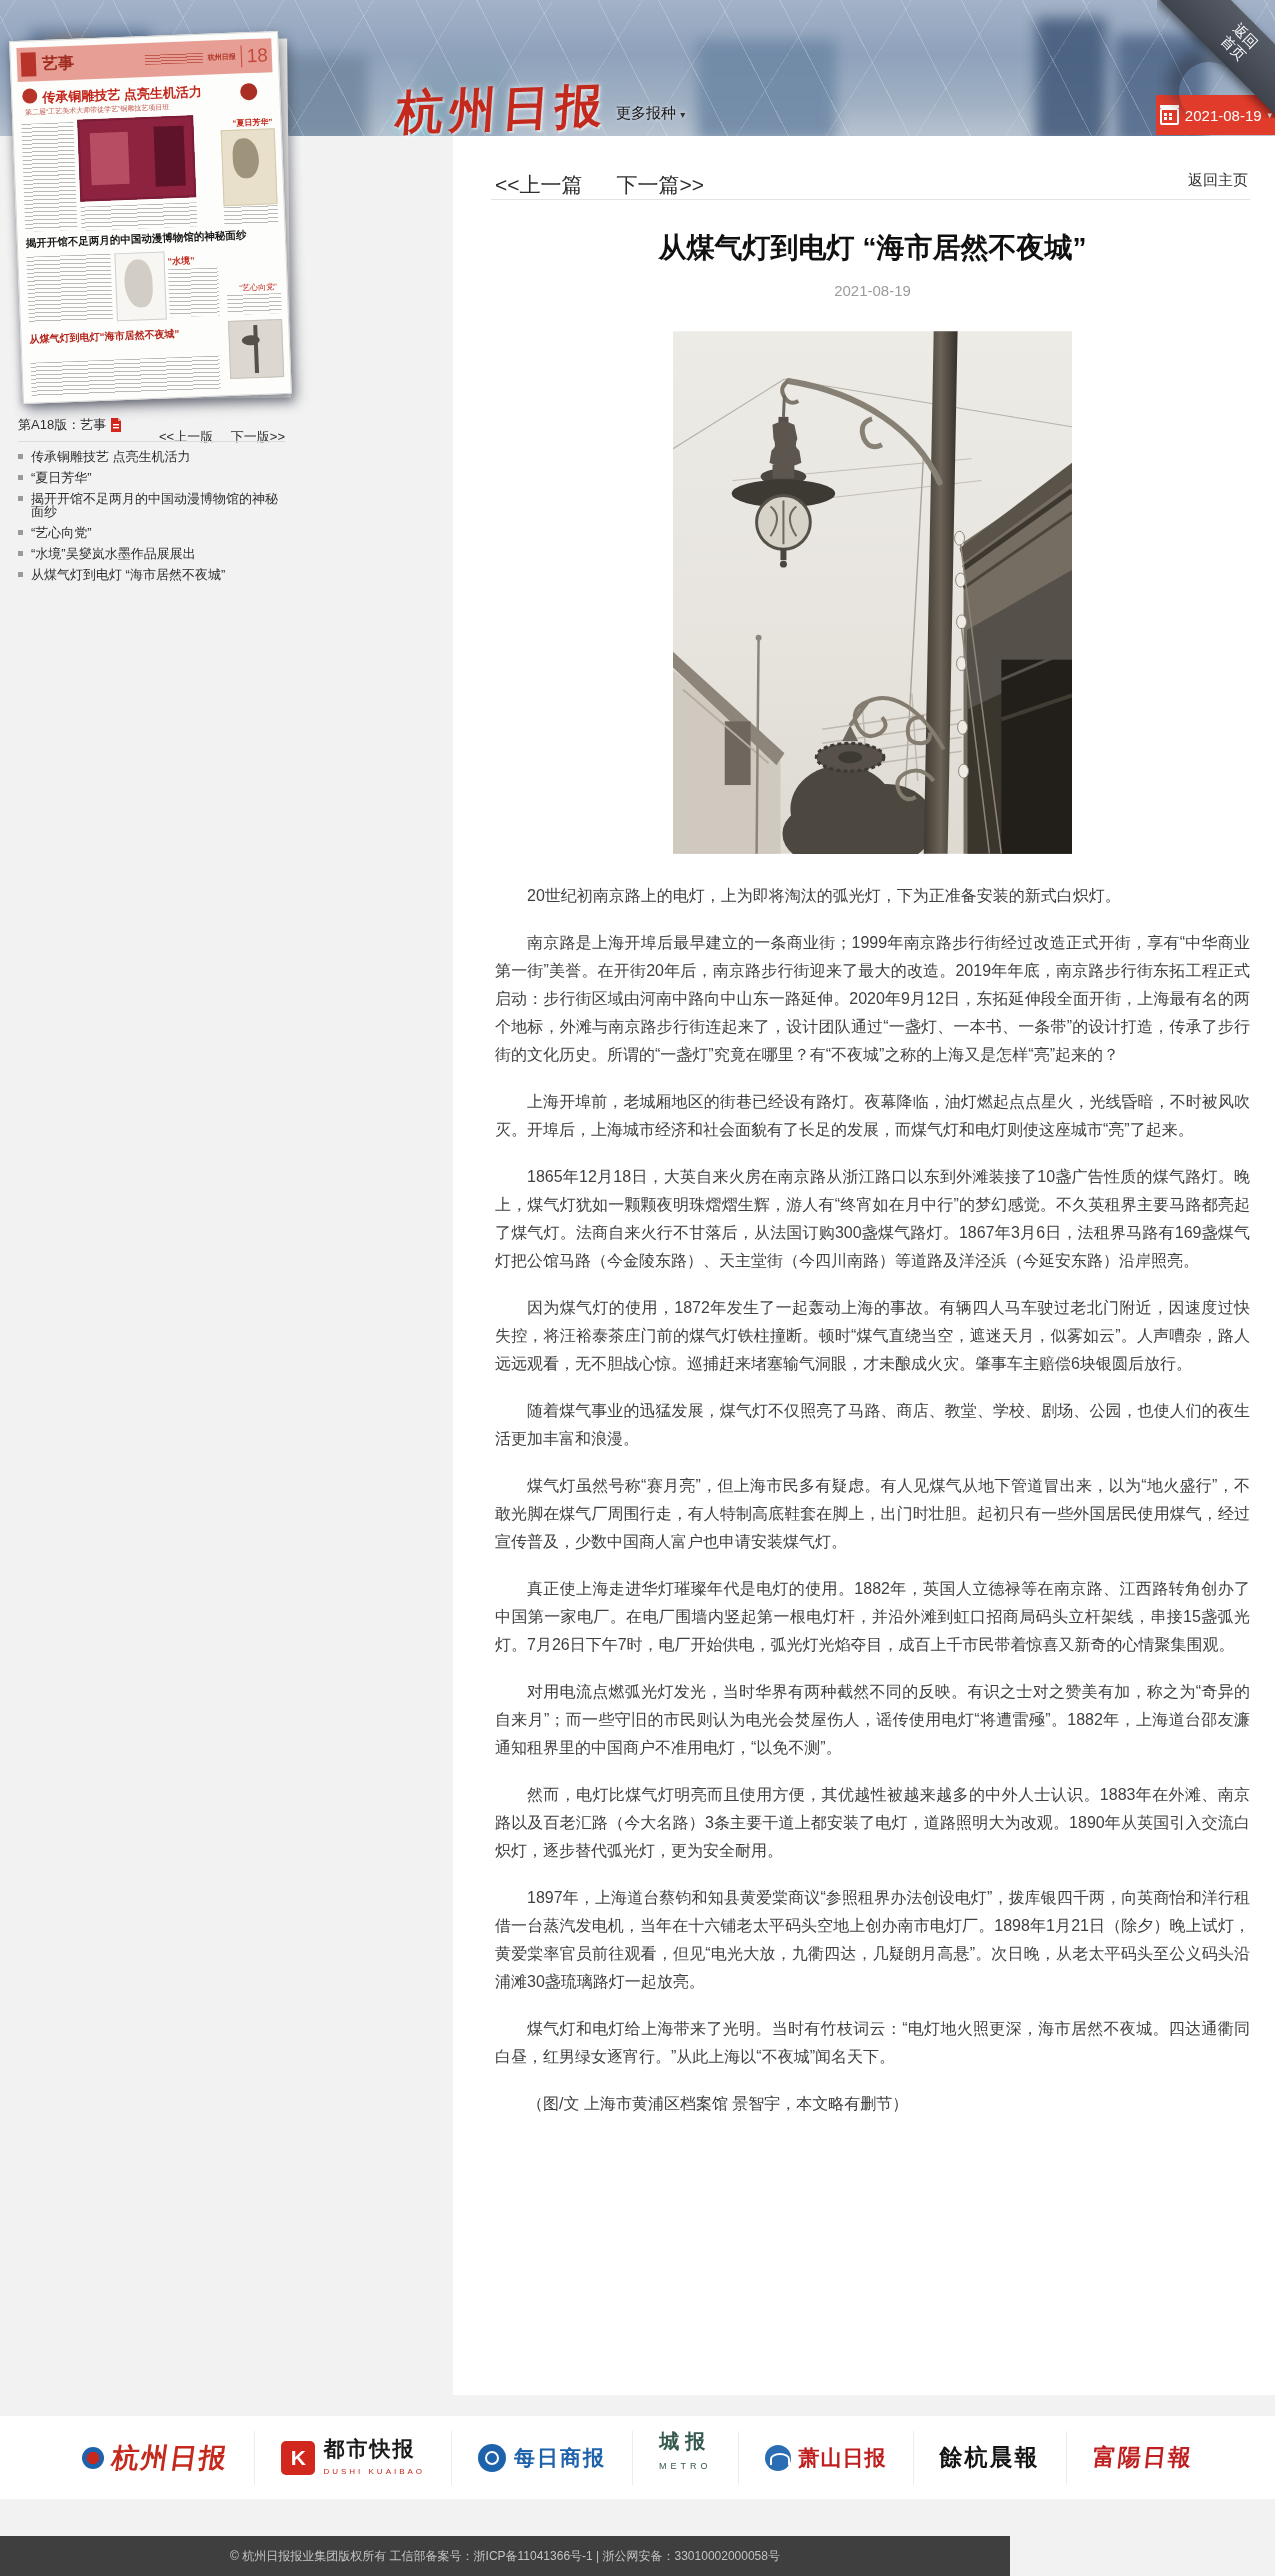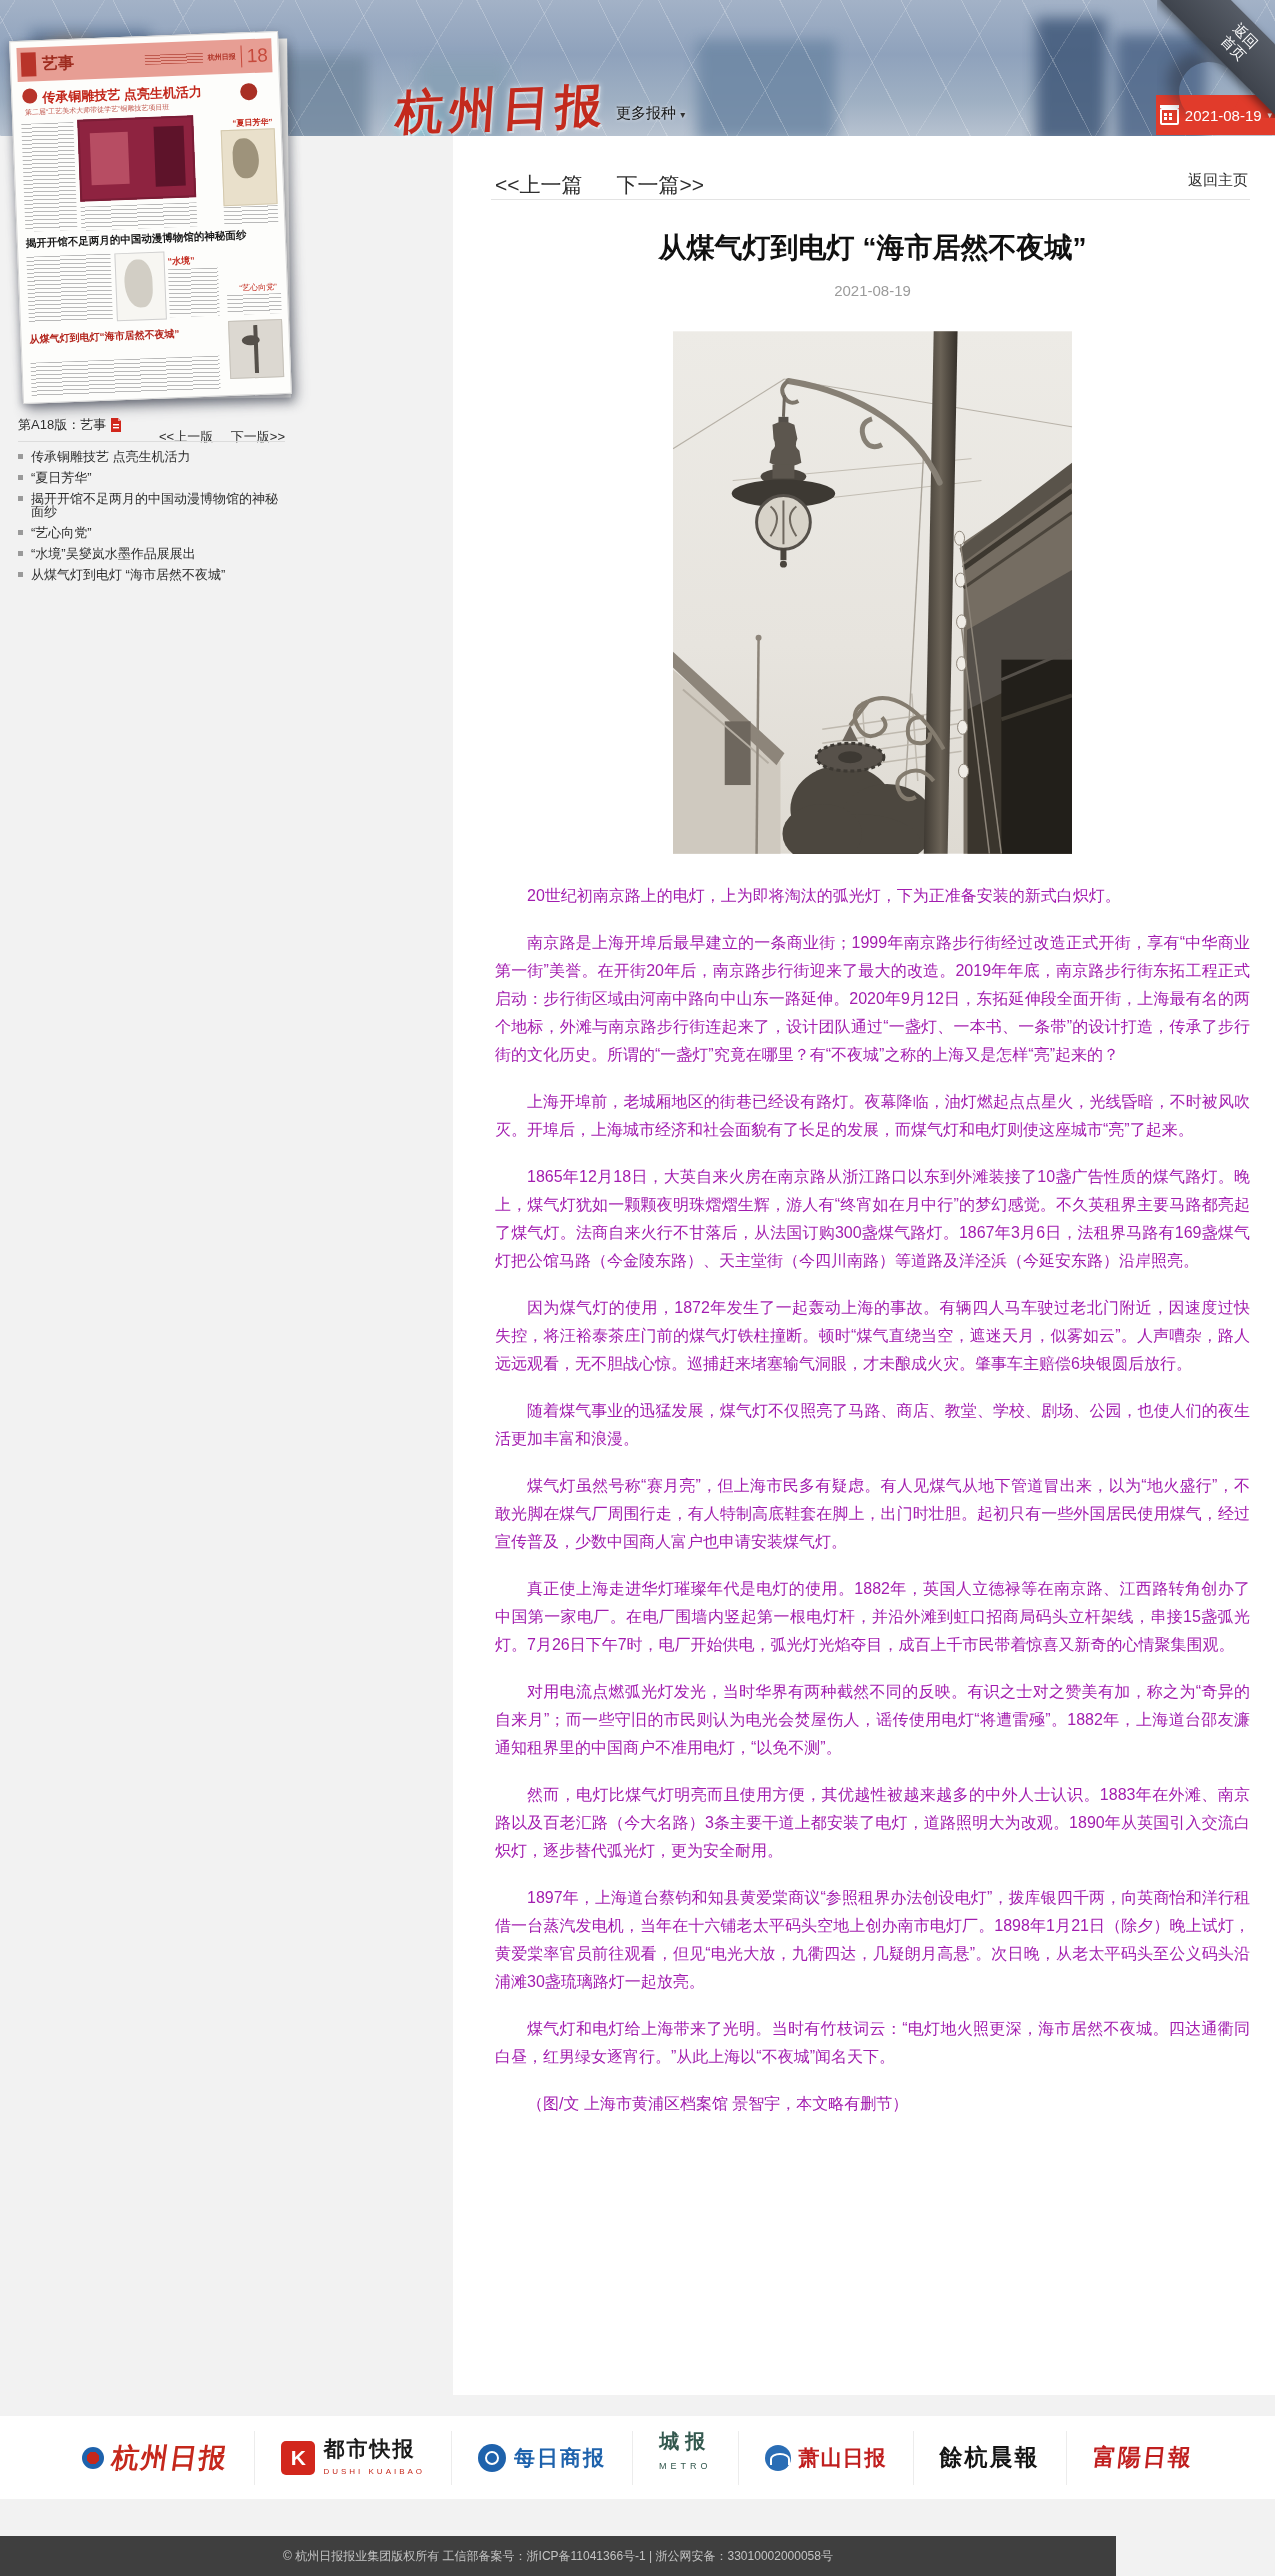--- a/index.html
+++ b/index.html
@@ -43,21 +43,21 @@
   .pnav{position:absolute;left:42px;top:35px;font-size:21px;color:#2e2e2e;}
   .pnav span{cursor:pointer;}
   .pnav .nx{margin-left:28px;}
   .home{position:absolute;right:27px;top:35px;font-size:15px;color:#2e2e2e;cursor:pointer;}
   .pdiv{position:absolute;left:38px;top:63px;width:759px;border-top:1px solid #e3e3e3;}
 
   .article{position:absolute;left:42px;top:94px;width:755px;}
   .title{font-size:28px;font-weight:bold;color:#101010;text-align:center;line-height:36px;margin:0;}
   .adate{font-size:15px;color:#9b9b9b;text-align:center;margin-top:15px;line-height:20px;}
   .photo{display:block;width:399px;height:523px;margin:30px auto 28px;}
-  .article p{font-size:16px;line-height:28px;color:#a21caf;text-align:justify;text-indent:2em;margin:0 0 19px;}
+  .article p{font-size:16px;line-height:28px;color:#404040;text-align:justify;text-indent:2em;margin:0 0 19px;}
 
   
   .side{position:absolute;left:14px;top:0;width:277px;}
   .paper{position:absolute;left:2px;top:36px;width:267px;height:361px;background:#fdfdfb;
        transform:rotate(-2.2deg);box-shadow:4px 7px 14px rgba(50,55,70,.45),-2px 2px 6px rgba(50,55,70,.25);
        border:1px solid #d8d8d8;overflow:hidden;z-index:6;}
   .paper2{position:absolute;left:8px;top:40px;width:267px;height:359px;background:#f3f2ee;
        transform:rotate(-0.6deg);box-shadow:3px 5px 10px rgba(50,55,70,.3);z-index:5;}
   .np-band{position:absolute;left:6px;top:6px;right:6px;height:34px;background:#e79e94;display:flex;align-items:center;}
   .np-tag{width:15px;height:24px;background:#b8342a;margin:0 6px 0 4px;}
@@ -116,21 +116,21 @@
   .cb .nm{font-size:20px;font-weight:bold;color:#33584e;letter-spacing:6px;}
   .cb .sb{font-size:9px;color:#33584e;letter-spacing:4px;margin-top:3px;}
   .xs-ic{width:26px;height:26px;border-radius:50%;background:#2a6db5;position:relative;}
   .xs-ic:before{content:"";position:absolute;left:5px;top:8px;width:16px;height:10px;border:2px solid #fff;border-radius:50% 50% 0 0;border-bottom:none;}
   .xsrb .nm{font-size:21px;font-weight:bold;color:#c01f1f;letter-spacing:1px;}
   .yhcb .nm{font-family:"Liberation Serif",serif;font-size:23px;font-weight:bold;color:#141414;letter-spacing:2px;}
   .fyrb .nm{font-family:"Liberation Serif",serif;font-size:23px;font-weight:bold;color:#c01f1f;
        transform:skewX(-6deg);letter-spacing:2px;}
 
   
-  .footer{position:absolute;left:0;top:2536px;width:1116px;height:40px;background:#3f3f3f;
+  .footer{position:absolute;left:0;top:2536px;width:1010px;height:40px;background:#3f3f3f;
        color:#c4c4c4;font-size:12px;text-align:center;line-height:40px;}
 </style>
 </head>
 <body>
 
 <div id="page">
 
   <div class="hdr">
     <div class="bld" style="left:30px;top:30px;width:120px;height:110px;background:#5d7696;"></div>
     <div class="glow" style="left:40px;top:42px;width:60px;height:34px;background:#d99a4e;opacity:.7;"></div>

